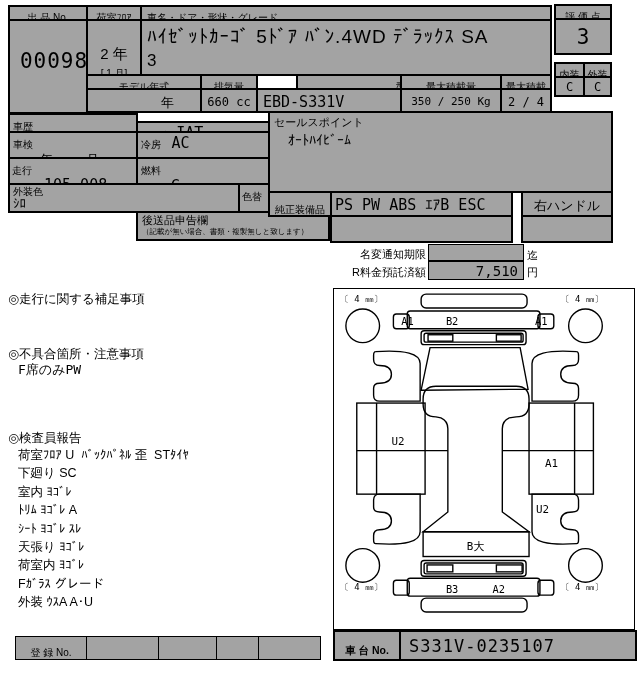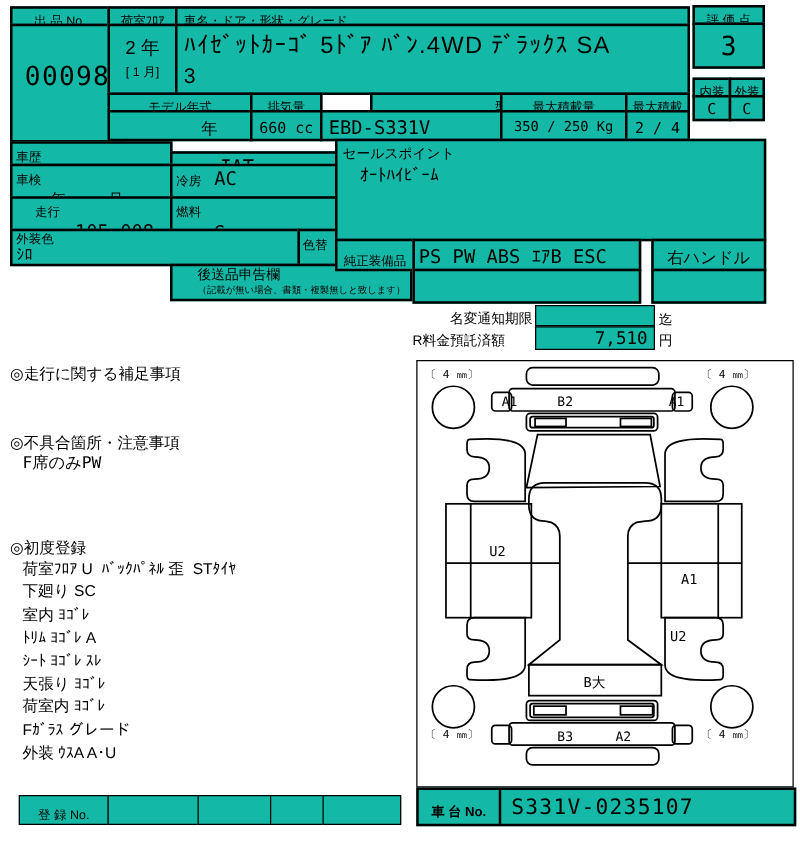--- a/index.html
+++ b/index.html
@@ -1,18 +1,18 @@
 <!DOCTYPE html>
 <html><head>
 <meta charset="utf-8">
 <style>
   html,body{margin:0;padding:0;background:#fff;}
   body{font-family:"Liberation Sans","DejaVu Sans",sans-serif;color:#000;}
   #sheet{position:relative;width:640px;height:680px;background:#fff;overflow:hidden;}
-  .cell{position:absolute;box-sizing:border-box;border:2px solid #000;background:#14b8a6;}
+  .cell{position:absolute;box-sizing:border-box;border:2px solid #000;background:#a3a3a3;}
   .thin{border-width:1.5px;}
   .abs{position:absolute;box-sizing:border-box;}
   .lbl{font-size:10px;line-height:11px;}
   .mono{font-family:"DejaVu Sans Mono","Liberation Mono",monospace;}
   .pre{white-space:pre;}
   svg text{font-family:"DejaVu Sans Mono","Liberation Mono",monospace;fill:#000;}
 </style>
 </head>
 <body>
 
@@ -20,21 +20,21 @@
 
   <div class="cell" style="left:8px;top:5px;width:80px;height:16px;text-align:center;">
     <span class="lbl">出 品 No.</span>
   </div>
   <div class="cell mono" style="left:8px;top:19px;width:92px;height:95px;font-size:21px;text-align:center;line-height:80px;letter-spacing:1px;">00098</div>
 
   <div class="cell" style="left:86px;top:5px;width:56px;height:16px;text-align:center;">
     <span class="lbl">荷室ﾌﾛｱ</span>
   </div>
   <div class="cell" style="left:86px;top:19px;width:56px;height:57px;text-align:center;">
-    <div style="font-size:15px;margin-top:8px;">2 年</div>
+    <div style="font-size:15px;margin-top:24px;">2 年</div>
     <div style="font-size:10px;margin-top:3px;">[ 1 月]</div>
   </div>
 
   <div class="cell" style="left:140px;top:5px;width:412px;height:16px;padding-left:5px;">
     <span class="lbl">車名・ドア・形状・グレード</span>
   </div>
   <div class="cell" style="left:140px;top:19px;width:412px;height:57px;padding:3px 0 0 5px;">
     <div style="font-size:19px;line-height:26px;letter-spacing:1px;">ﾊｲｾﾞｯﾄｶｰｺﾞ 5ﾄﾞｱ ﾊﾞﾝ.4WD ﾃﾞﾗｯｸｽ SA</div>
     <div style="font-size:17px;line-height:22px;">3</div>
   </div>
@@ -69,40 +69,40 @@
 
   <div class="cell" style="left:8px;top:131px;width:130px;height:44px;padding:1px 0 0 3px;">
     <span class="lbl">車検</span>
     <div class="pre" style="font-size:13px;text-align:center;letter-spacing:10px;margin-top:-1px;">年　月</div>
   </div>
   <div class="cell" style="left:136px;top:131px;width:134px;height:28px;padding:1px 0 0 3px;">
     <span class="lbl">冷房</span>
     <span class="mono" style="font-size:15px;margin-left:6px;">AC</span>
   </div>
 
-  <div class="cell" style="left:8px;top:157px;width:130px;height:28px;padding:1px 0 0 18px;">
+  <div class="cell" style="left:8px;top:157px;width:130px;height:28px;padding:1px 0 0 2px;">
     <span class="lbl">走行</span>
     <div style="margin:-2px 0 0 32px;">
       <span class="mono" style="font-size:15px;">105,008</span><span style="font-size:9px;">km</span>
     </div>
   </div>
   <div class="cell" style="left:136px;top:157px;width:134px;height:28px;padding:1px 0 0 3px;">
     <span class="lbl">燃料</span>
     <div class="mono" style="font-size:15px;margin:-1px 0 0 30px;">G</div>
   </div>
 
   <div class="cell" style="left:8px;top:183px;width:232px;height:30px;padding:1px 0 0 3px;">
     <div class="lbl">外装色</div>
     <div style="font-size:13px;line-height:14px;">ｼﾛ</div>
   </div>
   <div class="cell" style="left:238px;top:183px;width:32px;height:30px;padding:1px 0 0 2px;">
     <span class="lbl">色替</span>
   </div>
 
-  <div class="cell" style="left:136px;top:211px;width:194px;height:30px;padding:1px 0 0 20px;">
+  <div class="cell" style="left:136px;top:211px;width:194px;height:30px;padding:1px 0 0 4px;">
     <div style="font-size:11px;line-height:13px;">後送品申告欄</div>
     <div style="font-size:7.5px;line-height:9px;">（記載が無い場合、書類・複製無しと致します）</div>
   </div>
 
   <div class="cell" style="left:268px;top:111px;width:345px;height:82px;padding:2px 0 0 4px;">
     <div style="font-size:11px;">セールスポイント</div>
     <div style="font-size:14px;margin:2px 0 0 14px;">ｵｰﾄﾊｲﾋﾞｰﾑ</div>
   </div>
 
   <div class="cell" style="left:268px;top:191px;width:64px;height:26px;text-align:center;padding-top:6px;">
@@ -111,30 +111,30 @@
   <div class="cell mono" style="left:330px;top:191px;width:183px;height:26px;font-size:15px;padding:3px 0 0 3px;">PS PW ABS ｴｱB ESC AEB</div>
   <div class="cell" style="left:521px;top:191px;width:92px;height:26px;font-size:13px;text-align:center;padding-top:4px;">右ハンドル</div>
 
   <div class="cell" style="left:330px;top:215px;width:183px;height:28px;"></div>
   <div class="cell" style="left:521px;top:215px;width:92px;height:28px;"></div>
 
   <div class="abs" style="left:330px;top:247px;width:96px;font-size:11px;text-align:right;">名変通知期限</div>
   <div class="cell thin" style="left:428px;top:244px;width:96px;height:17px;"></div>
   <div class="abs" style="left:527px;top:248px;font-size:11px;">迄</div>
 
-  <div class="abs" style="left:330px;top:265px;width:96px;font-size:11px;text-align:left;">R料金預託済額</div>
+  <div class="abs" style="left:330px;top:265px;width:96px;font-size:11px;text-align:right;">R料金預託済額</div>
   <div class="cell thin mono" style="left:428px;top:261px;width:96px;height:19px;font-size:14px;text-align:right;padding:1px 5px 0 0;">7,510</div>
   <div class="abs" style="left:527px;top:265px;font-size:11px;">円</div>
 
   <div class="abs" style="left:8px;top:291px;font-size:12.5px;">◎走行に関する補足事項</div>
 
   <div class="abs" style="left:8px;top:346px;font-size:12.5px;">◎不具合箇所・注意事項</div>
   <div class="abs mono" style="left:18px;top:361px;font-size:13px;">F席のみPW</div>
 
-  <div class="abs" style="left:8px;top:430px;font-size:12.5px;">◎初度登録</div>
+  <div class="abs" style="left:8px;top:430px;font-size:12.5px;">◎検査員報告</div>
   <div class="abs" style="left:18px;top:446px;font-size:12.5px;line-height:18.4px;">
     <div class="pre">荷室ﾌﾛｱ U  ﾊﾞｯｸﾊﾟﾈﾙ 歪  STﾀｲﾔ</div>
     <div class="pre">下廻り SC</div>
     <div class="pre">室内 ﾖｺﾞﾚ</div>
     <div class="pre">ﾄﾘﾑ ﾖｺﾞﾚ A</div>
     <div class="pre">ｼｰﾄ ﾖｺﾞﾚ ｽﾚ</div>
     <div class="pre">天張り ﾖｺﾞﾚ</div>
     <div class="pre">荷室内 ﾖｺﾞﾚ</div>
     <div class="pre">Fｶﾞﾗｽ グレード</div>
     <div class="pre">外装 ｳｽA A･U</div>

